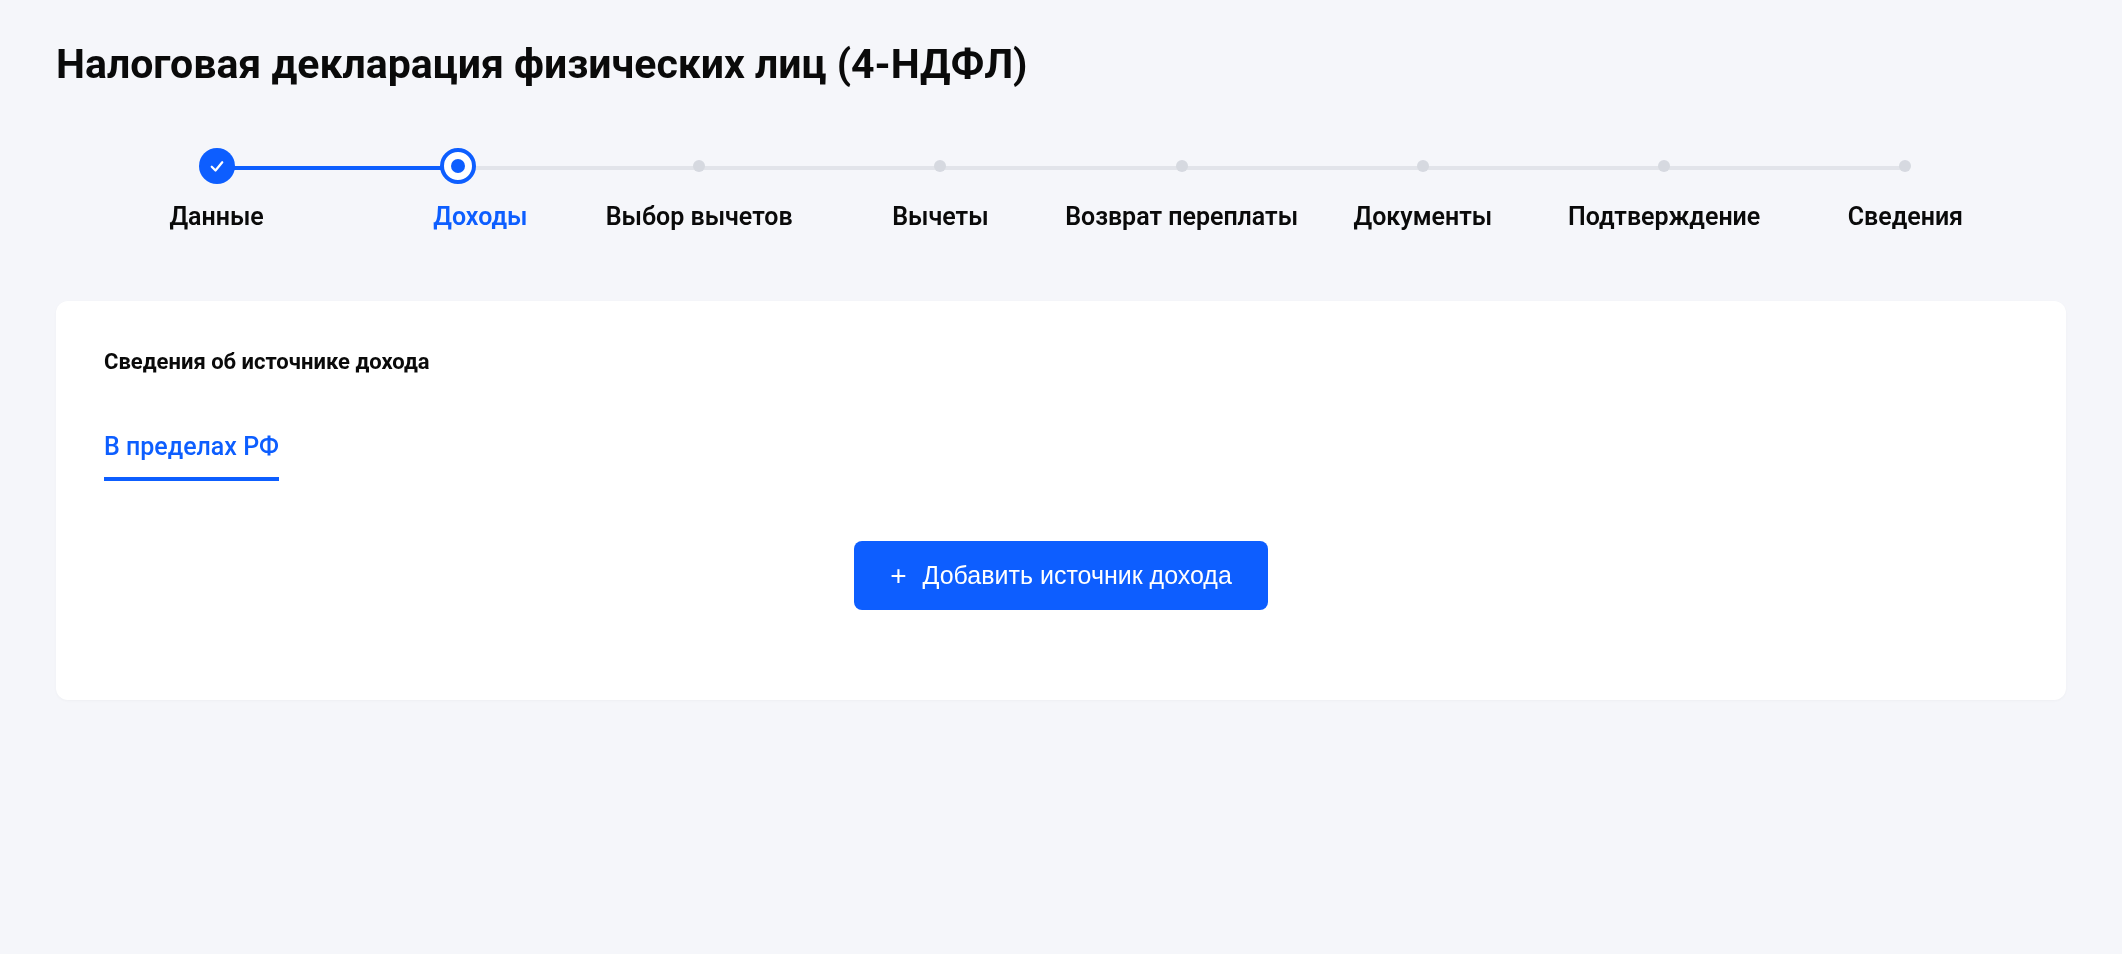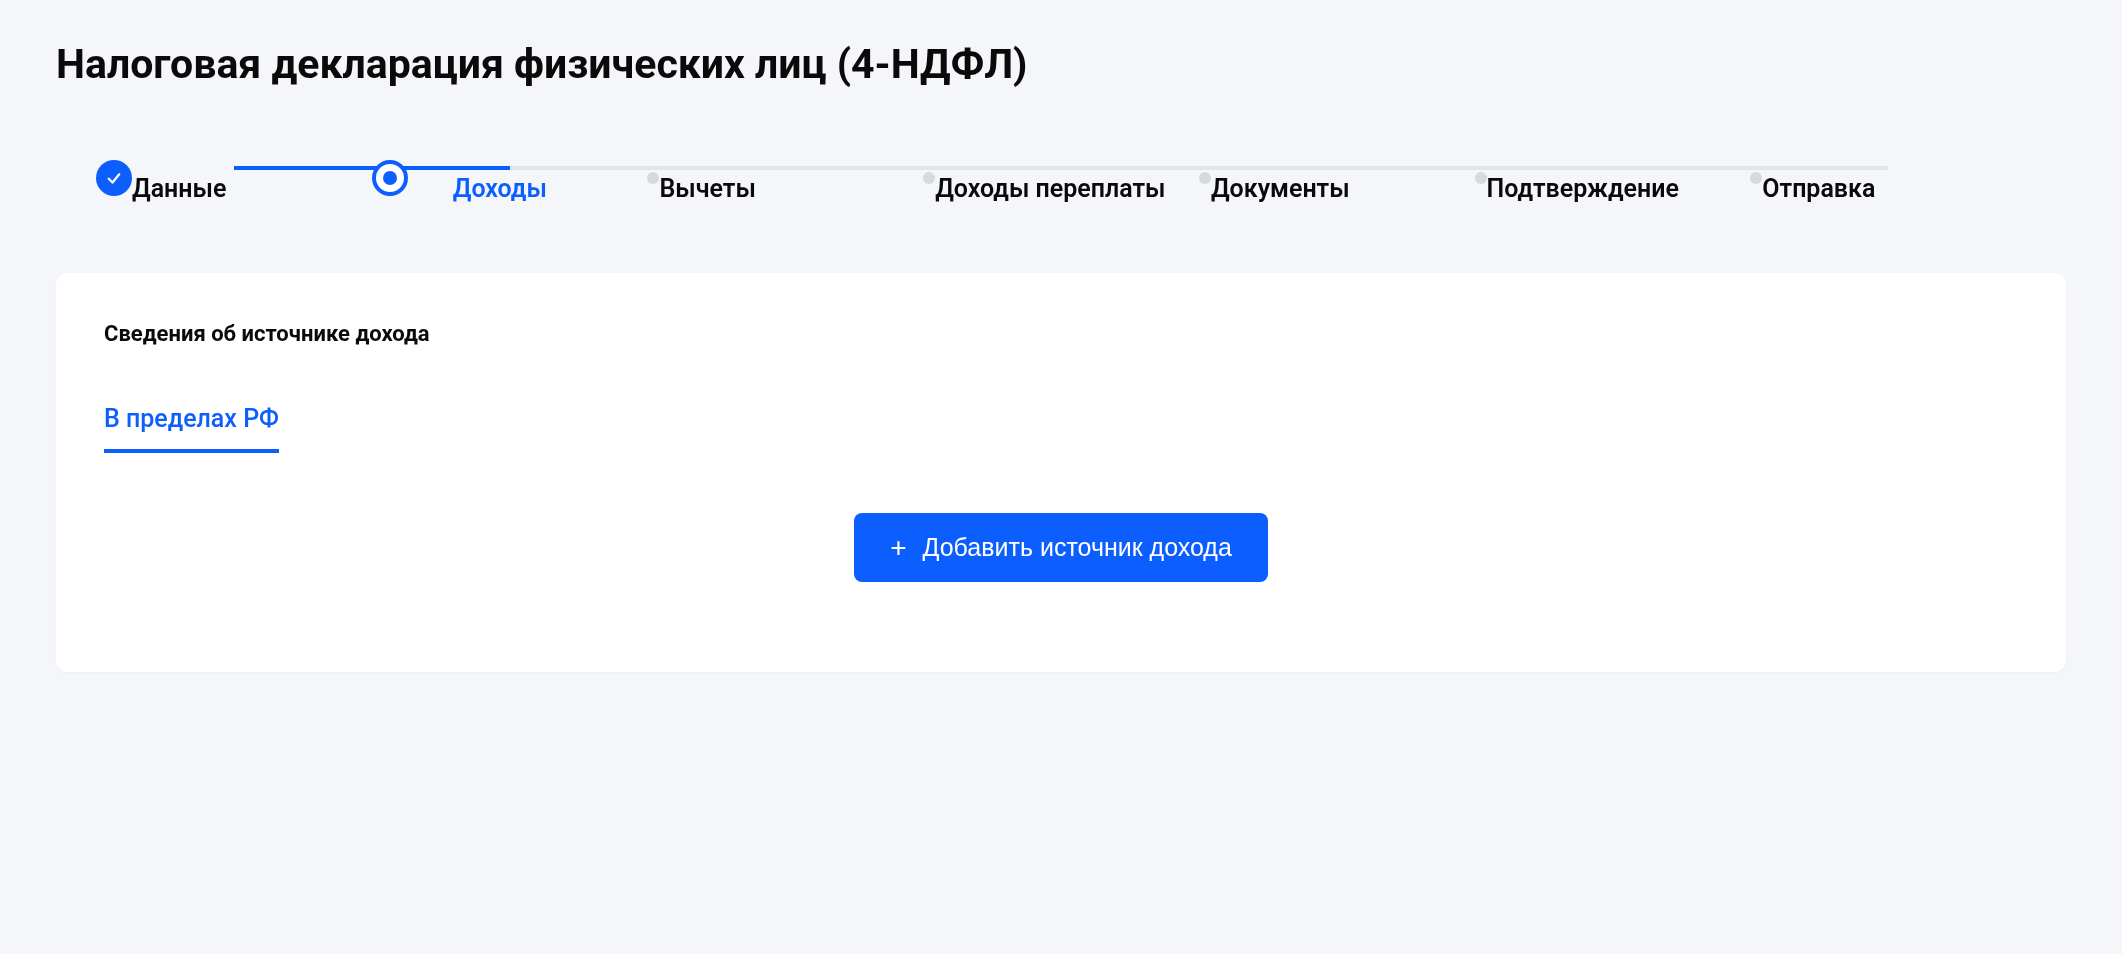--- a/index.html
+++ b/index.html
@@ -20,21 +20,21 @@
   .stepper {
     display: flex;
     align-items: flex-start;
     justify-content: space-between;
     position: relative;
     margin: 0 auto 70px;
     padding: 0 40px;
   }
   .step {
     display: flex;
-    flex-direction: row;
+    flex-direction: column;
     align-items: center;
     position: relative;
     flex: 1;
     min-width: 0;
   }
   .step-marker {
     width: 28px;
     height: 28px;
     border-radius: 50%;
     background: #d6d9e0;
@@ -164,48 +164,53 @@
     <div class="step-line done"></div>
     <div class="step-label">Данные</div>
   </div>
 
   <div class="step">
     <div class="step-marker current"></div>
     <div class="step-line"></div>
     <div class="step-label current">Доходы</div>
   </div>
 
+  <div class="step">
+    <div class="step-marker tiny"></div>
+    <div class="step-line"></div>
+    <div class="step-label">Выбор вычетов</div>
+  </div>
 
   <div class="step">
     <div class="step-marker tiny"></div>
     <div class="step-line"></div>
     <div class="step-label">Вычеты</div>
   </div>
 
   <div class="step">
     <div class="step-marker tiny"></div>
     <div class="step-line"></div>
-    <div class="step-label">Доходы переплаты</div>
+    <div class="step-label">Возврат переплаты</div>
   </div>
 
   <div class="step">
     <div class="step-marker tiny"></div>
     <div class="step-line"></div>
     <div class="step-label">Документы</div>
   </div>
 
   <div class="step">
     <div class="step-marker tiny"></div>
     <div class="step-line"></div>
     <div class="step-label">Подтверждение</div>
   </div>
 
   <div class="step">
     <div class="step-marker tiny"></div>
-    <div class="step-label">Отправка</div>
+    <div class="step-label">Сведения</div>
   </div>
 
 </div>
 
 <div class="card">
   <h2 class="card-title">Сведения об источнике дохода</h2>
 
   <div class="tabs">
     <div class="tab active">В пределах РФ</div>
   </div>

